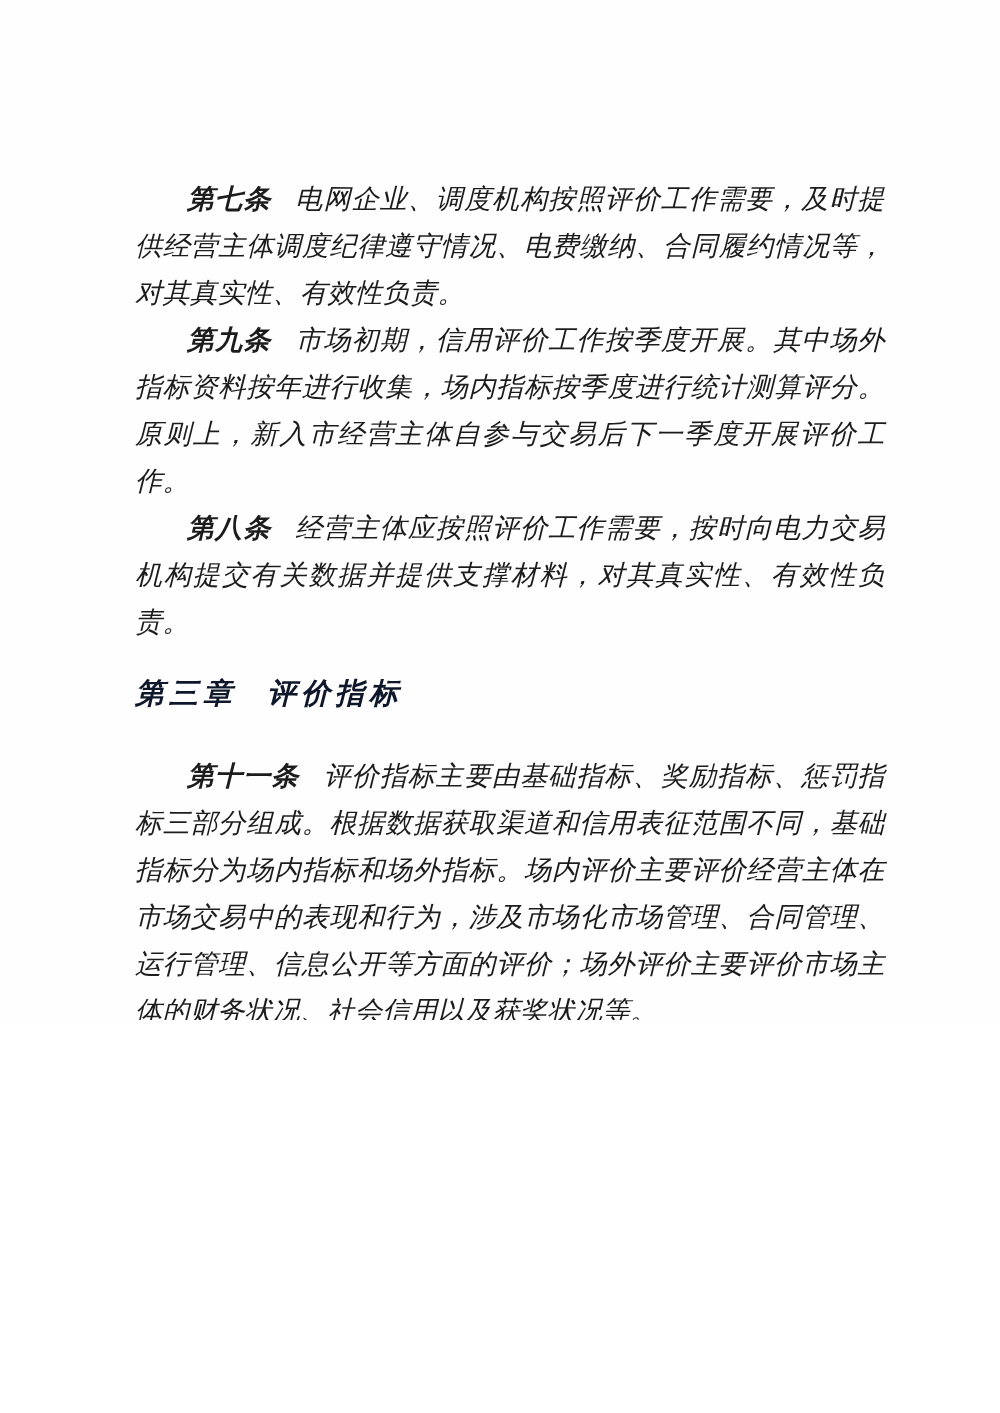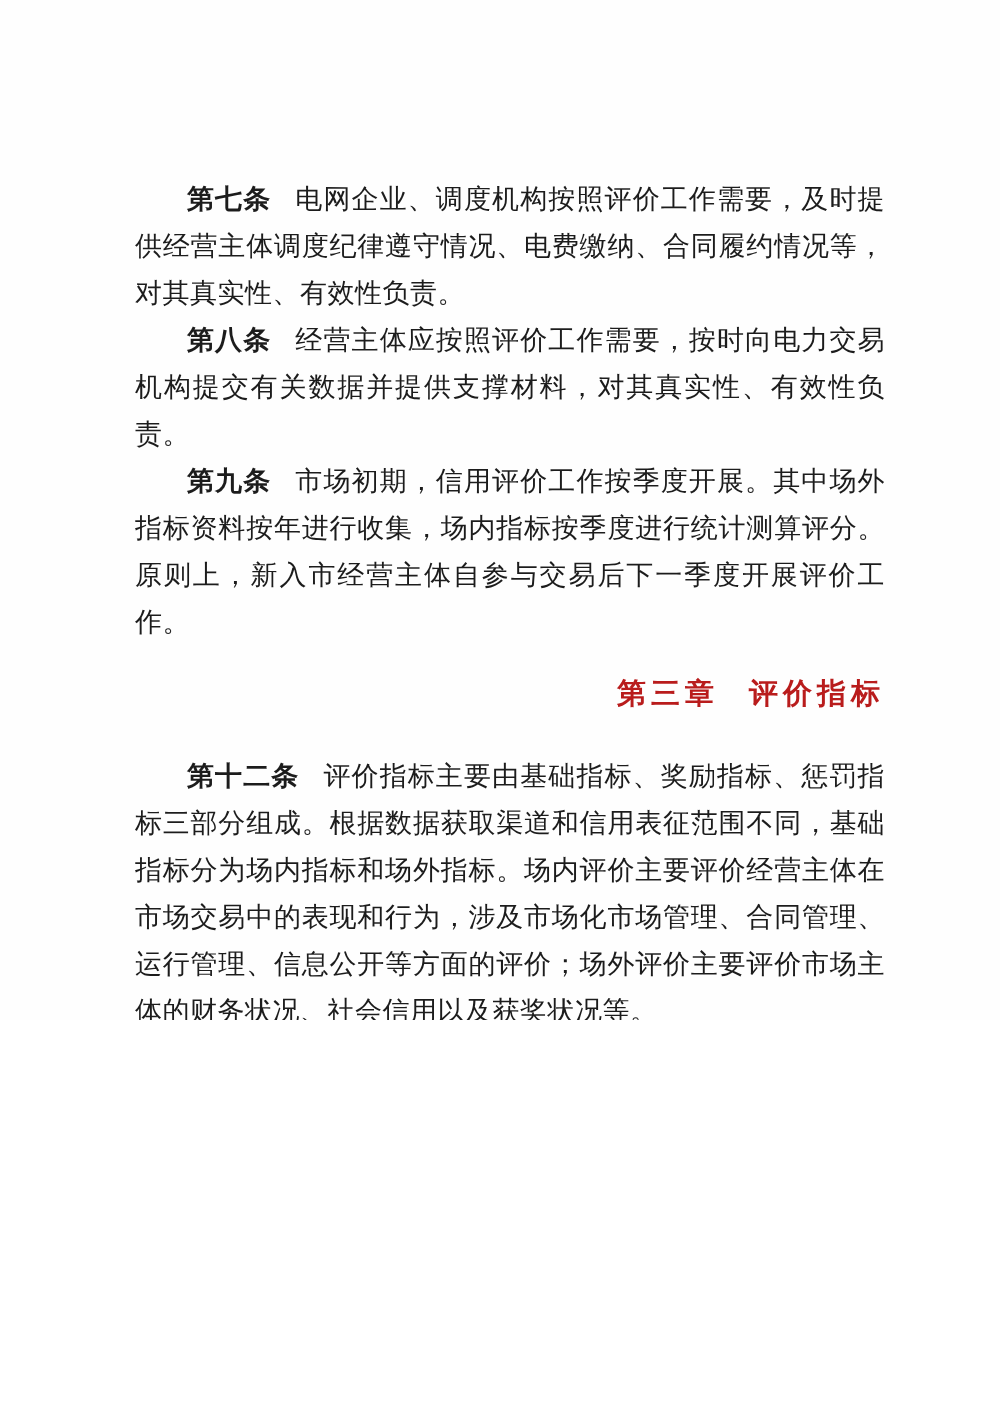--- a/index.html
+++ b/index.html
@@ -8,20 +8,21 @@
     background: #ffffff;
   }
   .page {
     position: relative;
     width: 1000px;
     height: 1020px;
     background: #fefefe;
     font-family: "Liberation Serif", "DejaVu Serif", serif;
     color: #1c1c1c;
     overflow: hidden;
+    font-style: italic;
   }
   .content {
     position: absolute;
     left: 135px;
     top: 176px;
     width: 750px;
   }
   .para {
     margin: 0;
     font-size: 27px;
@@ -31,28 +32,28 @@
     text-indent: 52px;
     letter-spacing: 0.5px;
   }
   .article-label {
     font-weight: bold;
     margin-right: 24px;
     white-space: nowrap;
   }
   .chapter {
     margin: 24px 0 36px 0;
-    text-align: right;
+    text-align: left;
     font-family: "Liberation Sans", "DejaVu Sans", sans-serif;
     font-weight: bold;
     font-size: 29px;
     line-height: 47px;
     letter-spacing: 5px;
     text-indent: 0;
-    color: #b91c1c;
+    color: #0f172a;
   }
   .chapter .chapter-title {
     margin-left: 30px;
   }
   .page-number {
     position: absolute;
     top: 1268px;
     left: 0;
     width: 100%;
     text-align: center;
@@ -76,34 +77,34 @@
 <body>
 
 <div class="page">
   <div class="content">
 
     <p class="para">
       <span class="article-label">第七条</span><span>电网企业、调度机构按照评价工作需要，及时提供经营主体调度纪律遵守情况、电费缴纳、合同履约情况等，对其真实性、有效性负责。</span>
     </p>
 
     <p class="para">
-      <span class="article-label">第八条</span><span>经营主体应按照评价工作需要，按时向电力交易机构提交有关数据并提供支撑材料，对其真实性、有效性负责。</span>
+      <span class="article-label">第九条</span><span>市场初期，信用评价工作按季度开展。其中场外指标资料按年进行收集，场内指标按季度进行统计测算评分。原则上，新入市经营主体自参与交易后下一季度开展评价工作。</span>
     </p>
 
     <p class="para">
-      <span class="article-label">第九条</span><span>市场初期，信用评价工作按季度开展。其中场外指标资料按年进行收集，场内指标按季度进行统计测算评分。原则上，新入市经营主体自参与交易后下一季度开展评价工作。</span>
+      <span class="article-label">第八条</span><span>经营主体应按照评价工作需要，按时向电力交易机构提交有关数据并提供支撑材料，对其真实性、有效性负责。</span>
     </p>
 
 
     <h2 class="chapter">
       <span class="chapter-number">第三章</span><span class="chapter-title">评价指标</span>
     </h2>
 
 
     <p class="para">
-      <span class="article-label">第十二条</span><span>评价指标主要由基础指标、奖励指标、惩罚指标三部分组成。根据数据获取渠道和信用表征范围不同，基础指标分为场内指标和场外指标。场内评价主要评价经营主体在市场交易中的表现和行为，涉及市场化市场管理、合同管理、运行管理、信息公开等方面的评价；场外评价主要评价市场主体的财务状况、社会信用以及获奖状况等。</span>
+      <span class="article-label">第十一条</span><span>评价指标主要由基础指标、奖励指标、惩罚指标三部分组成。根据数据获取渠道和信用表征范围不同，基础指标分为场内指标和场外指标。场内评价主要评价经营主体在市场交易中的表现和行为，涉及市场化市场管理、合同管理、运行管理、信息公开等方面的评价；场外评价主要评价市场主体的财务状况、社会信用以及获奖状况等。</span>
     </p>
 
   </div>
 
   <div class="page-number">— 3 —</div>
   <div class="footer-info">第296页,共358页</div>
 </div>
 
 </body></html>

